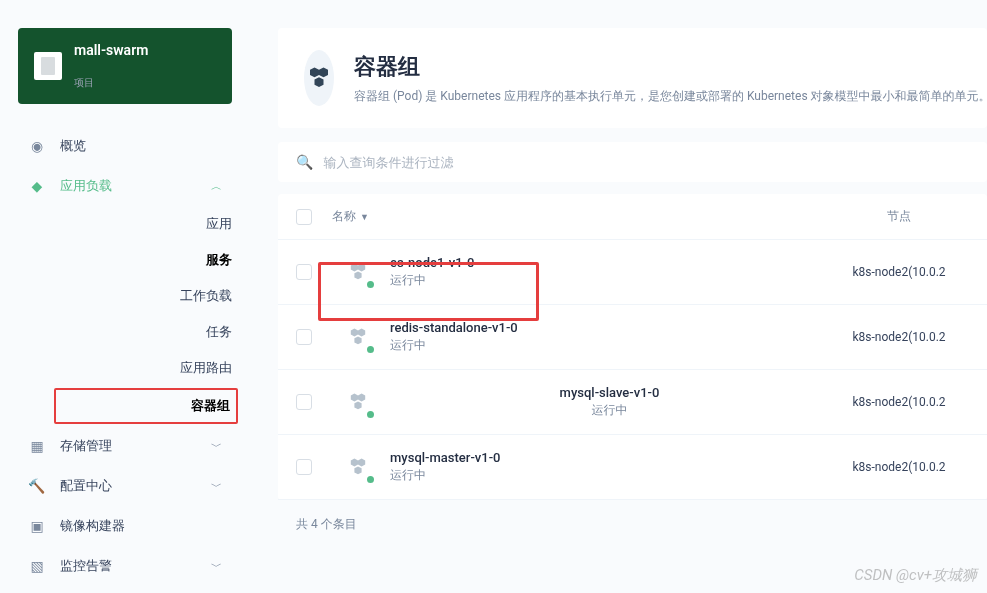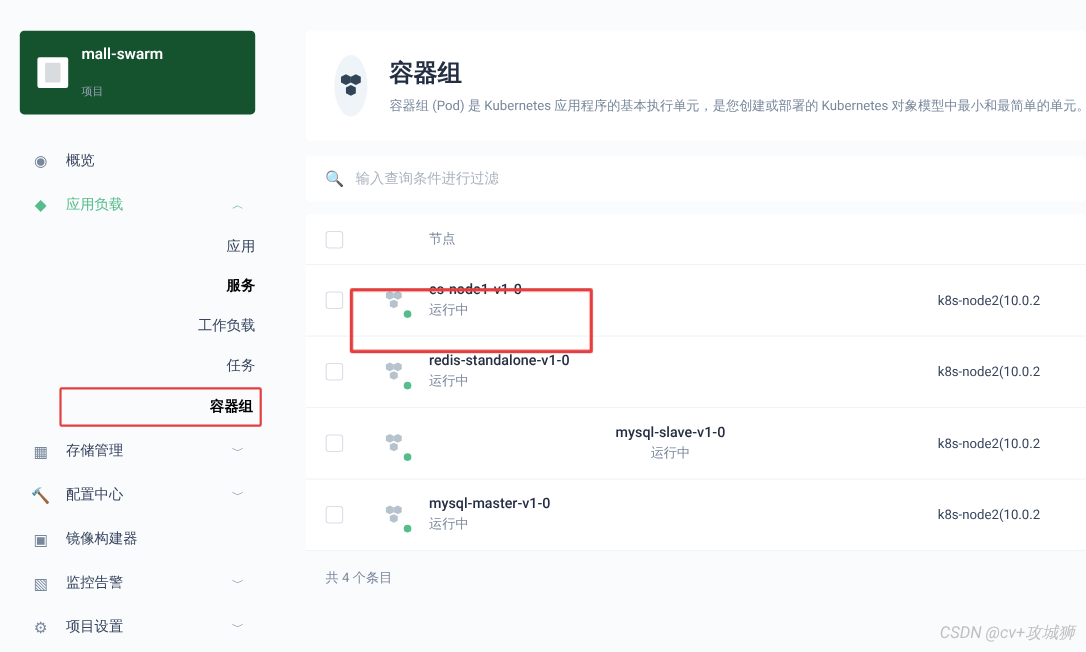--- a/index.html
+++ b/index.html
@@ -80,20 +80,21 @@
   <div class="menu-item active">
     <span class="menu-icon">◆</span>
     <span>应用负载</span>
     <span class="menu-chevron">︿</span>
   </div>
   <div class="sub-menu">
     <div class="sub-item">应用</div>
     <div class="sub-item active">服务</div>
     <div class="sub-item">工作负载</div>
     <div class="sub-item">任务</div>
+    <div class="sub-item">应用路由</div>
     <div class="sub-item active highlight-red" style="padding:7px 6px;margin:2px -6px;">容器组</div>
   </div>
 
   <div class="menu-item">
     <span class="menu-icon">▦</span>
     <span>存储管理</span>
     <span class="menu-chevron">﹀</span>
   </div>
   <div class="menu-item">
     <span class="menu-icon">🔨</span>
@@ -136,20 +137,24 @@
   <div class="search-bar">
     <span class="search-icon">🔍</span>
     <input class="search-input" placeholder="输入查询条件进行过滤" style="">
   </div>
 
   <div class="table-card">
     <div class="table-header">
       <div class="col-check">
           <div class="checkbox"></div>
         </div>
+      <div class="col-name">
+        <span>名称</span>
+        <span class="sort-arrow">▼</span>
+      </div>
       <div class="col-node">节点</div>
     </div>
     <div id="rows">
         <div class="table-row">
     <div class="col-check">
             <div class="checkbox"></div>
           </div>
     <div class="pod-icon-wrap">
       <div class="pod-icon">
               <svg class="hex-svg" viewBox="0 0 40 40">

